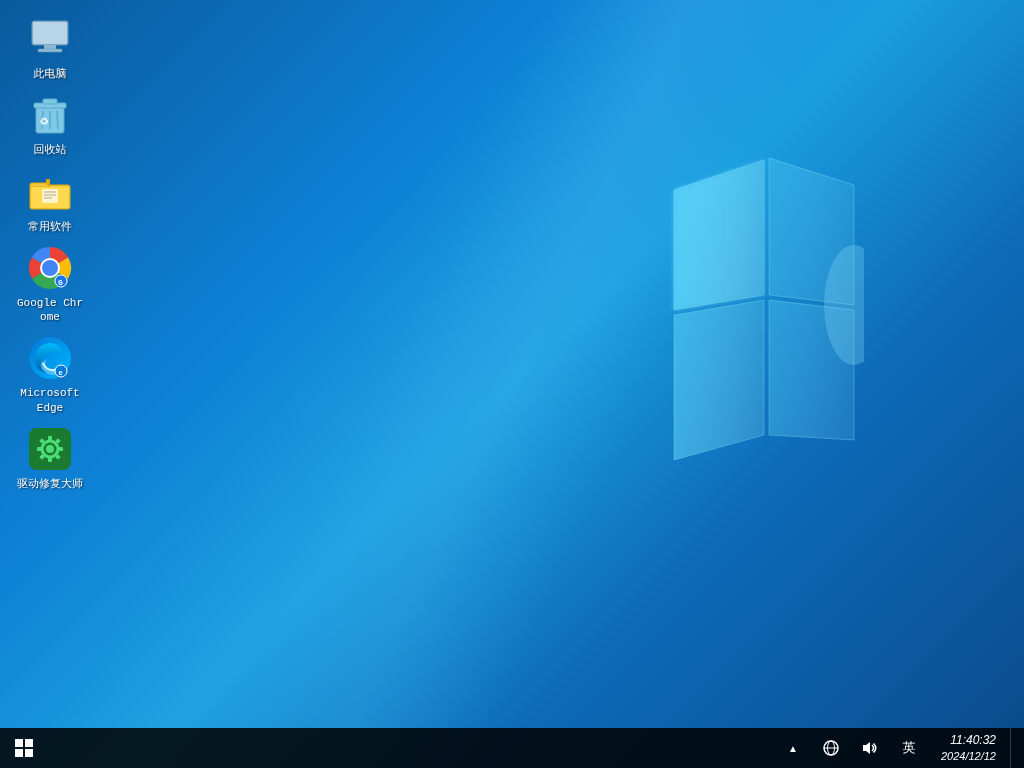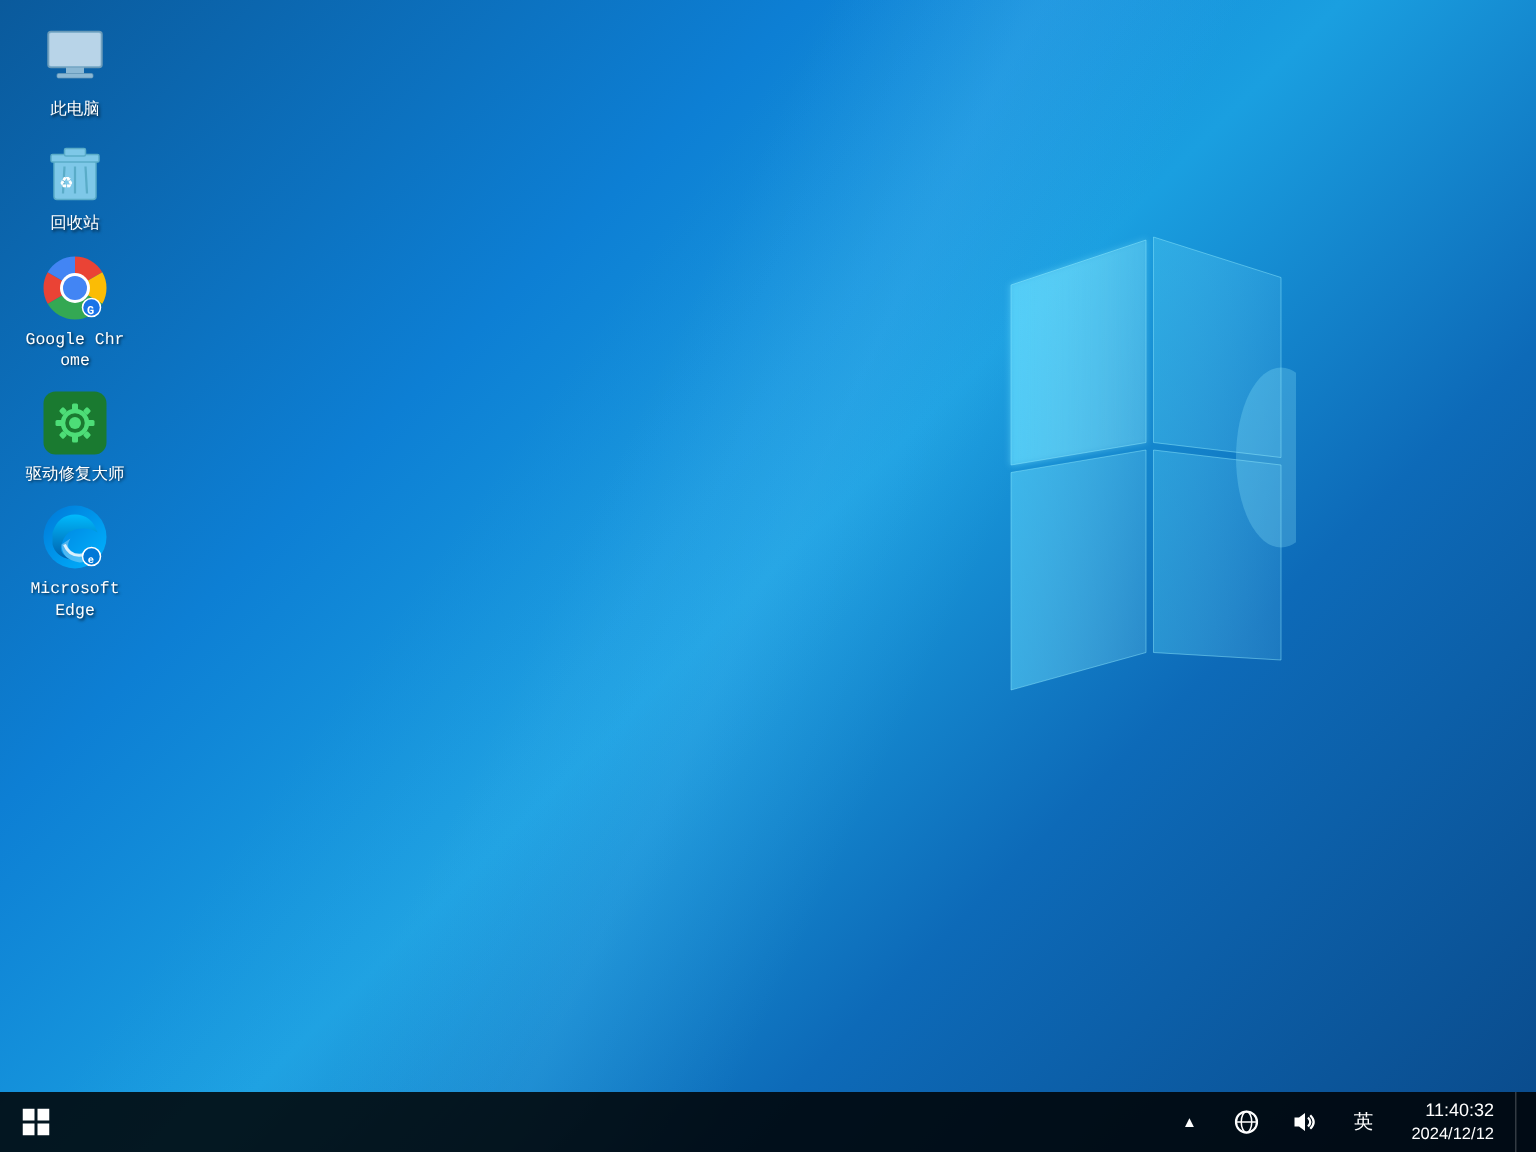--- a/index.html
+++ b/index.html
@@ -116,20 +116,21 @@
       font-size: 12px;
     }
 
     #taskbar-clock {
       text-align: right;
       line-height: 1.4;
       font-size: 12px;
       color: white;
       padding: 0 8px;
       cursor: pointer;
+      font-style: italic;
     }
 
     .taskbar-icon-btn {
       width: 32px;
       height: 40px;
       display: flex;
       align-items: center;
       justify-content: center;
       cursor: pointer;
       color: white;
@@ -202,20 +203,36 @@
           <line x1="15" y1="18" x2="14" y2="36" stroke="#5aacc8" stroke-width="1.5"></line>
           <line x1="22" y1="18" x2="22" y2="36" stroke="#5aacc8" stroke-width="1.5"></line>
           <line x1="29" y1="18" x2="30" y2="36" stroke="#5aacc8" stroke-width="1.5"></line>
 
           <text x="12" y="32" font-size="14" fill="white" font-weight="bold">♻</text>
         </svg>
       </div>
       <div class="icon-label">回收站</div>
     </div>
 
+    <div class="desktop-icon">
+      <div class="icon-img">
+        <svg width="44" height="38" viewBox="0 0 44 38" xmlns="http://www.w3.org/2000/svg">
+          <rect x="2" y="12" width="40" height="24" rx="2" fill="#F5C842" stroke="#e0a800" stroke-width="1"></rect>
+          <path d="M2,14 L2,12 Q2,10 4,10 L18,10 L22,14 Z" fill="#F5C842" stroke="#e0a800" stroke-width="1"></path>
+          <rect x="3" y="14" width="38" height="21" rx="1" fill="#FFD84D"></rect>
+          <rect x="18" y="6" width="4" height="6" rx="1" fill="#e0a800"></rect>
+
+          <rect x="14" y="16" width="16" height="14" rx="1" fill="white" opacity="0.7"></rect>
+          <line x1="16" y1="19" x2="28" y2="19" stroke="#aaa" stroke-width="1"></line>
+          <line x1="16" y1="22" x2="28" y2="22" stroke="#aaa" stroke-width="1"></line>
+          <line x1="16" y1="25" x2="24" y2="25" stroke="#aaa" stroke-width="1"></line>
+        </svg>
+      </div>
+      <div class="icon-label">常用软件</div>
+    </div>
 
     <div class="desktop-icon">
       <div class="icon-img">
         <svg width="46" height="46" viewBox="0 0 46 46" xmlns="http://www.w3.org/2000/svg">
 
           <path d="M23,23 L23,2 A21,21 0 0,1 41.2,12.5 Z" fill="#EA4335"></path>
           <path d="M23,23 L41.2,12.5 A21,21 0 0,1 41.2,33.5 Z" fill="#FBBC05"></path>
           <path d="M23,23 L41.2,33.5 A21,21 0 0,1 4.8,33.5 Z" fill="#34A853"></path>
           <path d="M23,23 L4.8,33.5 A21,21 0 0,1 4.8,12.5 Z" fill="#EA4335"></path>
           <path d="M23,23 L4.8,12.5 A21,21 0 0,1 23,2 Z" fill="#4285F4"></path>
@@ -223,41 +240,20 @@
           <circle cx="23" cy="23" r="10" fill="white"></circle>
 
           <circle cx="23" cy="23" r="8" fill="#4285F4"></circle>
 
           <circle cx="34" cy="36" r="6" fill="#1a73e8" stroke="white" stroke-width="1"></circle>
           <text x="31" y="40" font-size="8" fill="white" font-weight="bold">G</text>
         </svg>
       </div>
       <div class="icon-label">Google
 Chrome</div>
-    </div>
-
-    <div class="desktop-icon">
-      <div class="icon-img">
-        <svg width="46" height="46" viewBox="0 0 46 46" xmlns="http://www.w3.org/2000/svg">
-          <rect x="2" y="2" width="42" height="42" rx="8" fill="#1a7a30"></rect>
-
-          <circle cx="23" cy="23" r="8" fill="none" stroke="#4ddd77" stroke-width="3"></circle>
-          <circle cx="23" cy="23" r="4" fill="#4ddd77"></circle>
-
-          <rect x="21" y="10" width="4" height="6" rx="1" fill="#4ddd77"></rect>
-          <rect x="21" y="30" width="4" height="6" rx="1" fill="#4ddd77"></rect>
-          <rect x="10" y="21" width="6" height="4" rx="1" fill="#4ddd77"></rect>
-          <rect x="30" y="21" width="6" height="4" rx="1" fill="#4ddd77"></rect>
-          <rect x="13" y="13" width="4" height="4" rx="1" fill="#4ddd77" transform="rotate(45 15 15)"></rect>
-          <rect x="29" y="13" width="4" height="4" rx="1" fill="#4ddd77" transform="rotate(45 31 15)"></rect>
-          <rect x="13" y="29" width="4" height="4" rx="1" fill="#4ddd77" transform="rotate(45 15 31)"></rect>
-          <rect x="29" y="29" width="4" height="4" rx="1" fill="#4ddd77" transform="rotate(45 31 31)"></rect>
-        </svg>
-      </div>
-      <div class="icon-label">驱动修复大师</div>
     </div>
 
     <div class="desktop-icon">
       <div class="icon-img">
         <svg width="46" height="46" viewBox="0 0 46 46" xmlns="http://www.w3.org/2000/svg">
 
           <defs>
             <linearGradient id="edgeGrad1" x1="0%" y1="0%" x2="100%" y2="100%">
               <stop offset="0%" style="stop-color:#0078d7"></stop>
               <stop offset="100%" style="stop-color:#00b4ff"></stop>
@@ -275,20 +271,41 @@
           <path d="M16,28 Q20,38 32,34" stroke="white" stroke-width="2" fill="none" opacity="0.8"></path>
 
           <circle cx="34" cy="36" r="6" fill="#0078d7" stroke="white" stroke-width="1"></circle>
           <text x="31.5" y="40" font-size="7" fill="white" font-weight="bold">e</text>
         </svg>
       </div>
       <div class="icon-label">Microsoft
 Edge</div>
     </div>
 
+    <div class="desktop-icon">
+      <div class="icon-img">
+        <svg width="46" height="46" viewBox="0 0 46 46" xmlns="http://www.w3.org/2000/svg">
+          <rect x="2" y="2" width="42" height="42" rx="8" fill="#1a7a30"></rect>
+
+          <circle cx="23" cy="23" r="8" fill="none" stroke="#4ddd77" stroke-width="3"></circle>
+          <circle cx="23" cy="23" r="4" fill="#4ddd77"></circle>
+
+          <rect x="21" y="10" width="4" height="6" rx="1" fill="#4ddd77"></rect>
+          <rect x="21" y="30" width="4" height="6" rx="1" fill="#4ddd77"></rect>
+          <rect x="10" y="21" width="6" height="4" rx="1" fill="#4ddd77"></rect>
+          <rect x="30" y="21" width="6" height="4" rx="1" fill="#4ddd77"></rect>
+          <rect x="13" y="13" width="4" height="4" rx="1" fill="#4ddd77" transform="rotate(45 15 15)"></rect>
+          <rect x="29" y="13" width="4" height="4" rx="1" fill="#4ddd77" transform="rotate(45 31 15)"></rect>
+          <rect x="13" y="29" width="4" height="4" rx="1" fill="#4ddd77" transform="rotate(45 15 31)"></rect>
+          <rect x="29" y="29" width="4" height="4" rx="1" fill="#4ddd77" transform="rotate(45 31 31)"></rect>
+        </svg>
+      </div>
+      <div class="icon-label">驱动修复大师</div>
+    </div>
+
   </div>
 
   <div id="taskbar">
 
     <div id="start-button">
       <svg width="18" height="18" viewBox="0 0 18 18" xmlns="http://www.w3.org/2000/svg">
         <rect x="0" y="0" width="8" height="8" fill="white"></rect>
         <rect x="10" y="0" width="8" height="8" fill="white"></rect>
         <rect x="0" y="10" width="8" height="8" fill="white"></rect>
         <rect x="10" y="10" width="8" height="8" fill="white"></rect>

